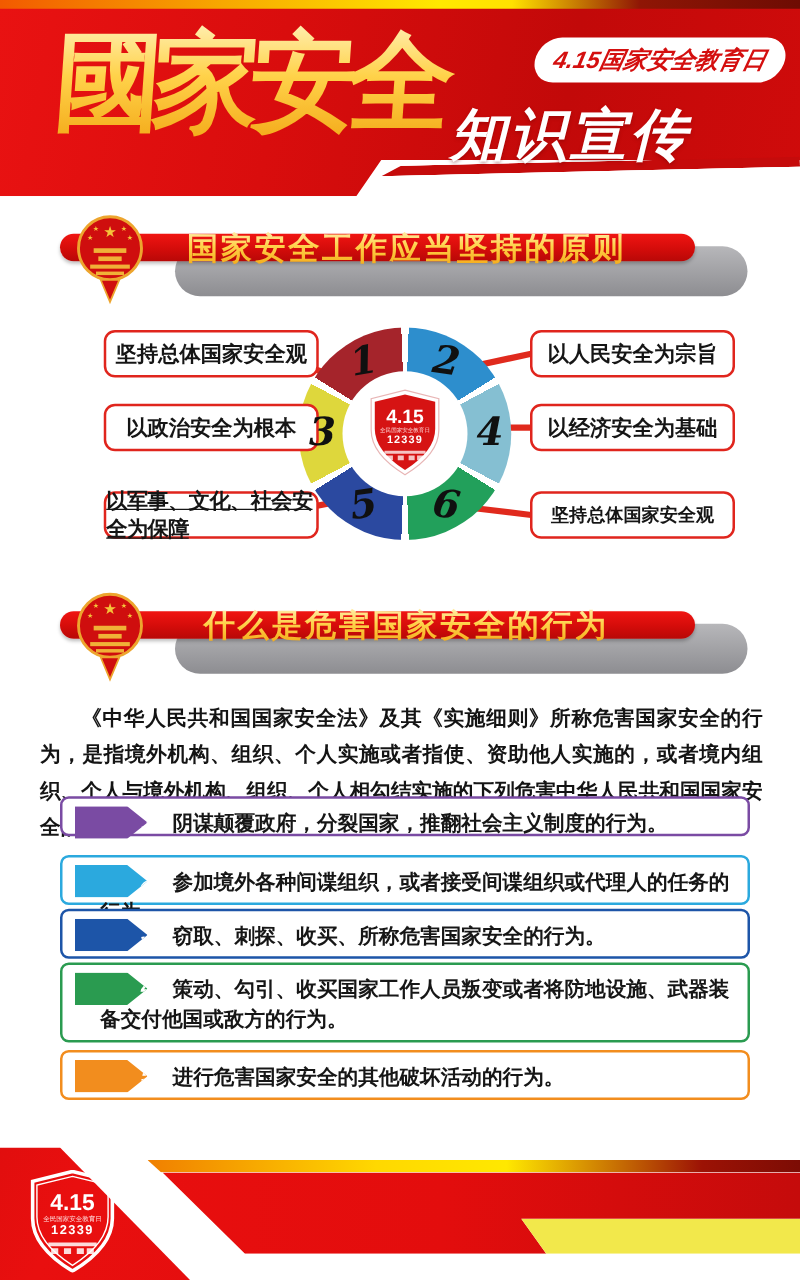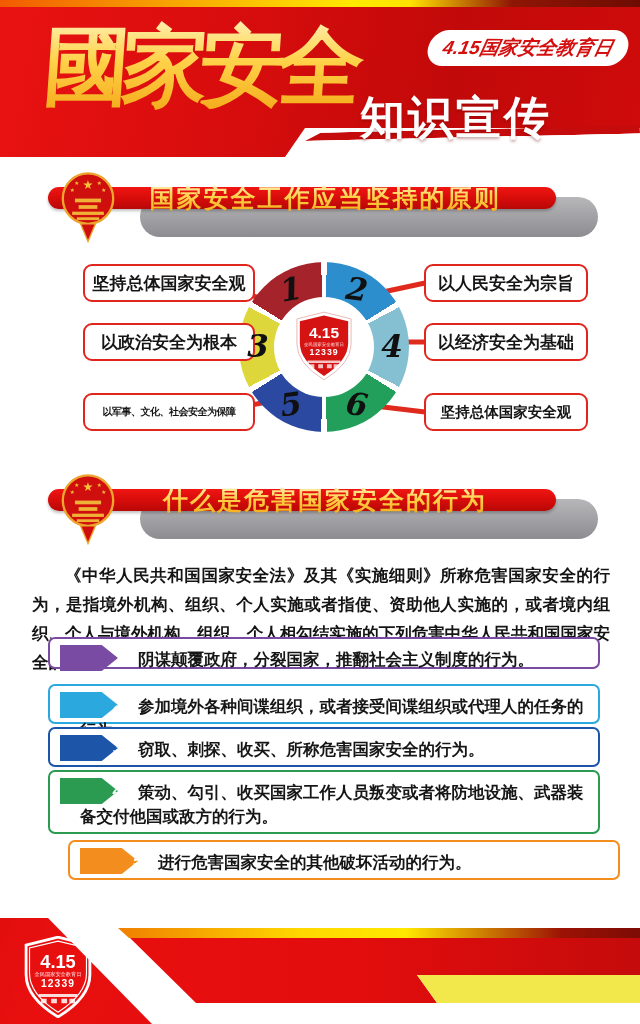--- a/index.html
+++ b/index.html
@@ -20,21 +20,21 @@
     font-family:"DejaVu Serif",serif;font-weight:bold;font-size:86px;line-height:1.25;
     letter-spacing:-8px;transform:skewX(-4deg);}
   .gold-text{color:#f8c832;}
   @supports (-webkit-background-clip:text){
     .gold-text{background:linear-gradient(180deg,#fff3c0 0%,#ffd24a 45%,#f2a513 100%);
       -webkit-background-clip:text;background-clip:text;color:transparent;}
   }
   .date-pill{left:428px;top:30px;width:200px;height:36px;z-index:2;background:#fff;border-radius:18px;
     transform:skewX(-12deg);display:flex;align-items:center;justify-content:center;
     color:#d40f0f;font-weight:bold;font-style:italic;font-size:19px;}
-  .banner-subtitle{left:360px;top:88px;z-index:2;color:#fff;font-weight:bold;
+  .banner-subtitle{left:360px;top:78px;z-index:2;color:#fff;font-weight:bold;font-style:italic;
     font-size:45px;letter-spacing:3px;text-shadow:0 2px 3px rgba(100,0,0,.35);text-align:center;}
 
   
   .gray-bar{width:458px;height:40px;border-radius:20px;z-index:1;
     background:linear-gradient(180deg,#b7b7ba,#8d8d91);}
   .red-bar{width:508px;height:22px;border-radius:20px;z-index:2;display:flex;align-items:center;justify-content:center;
     background:linear-gradient(180deg,#f01512 0%,#d40c0a 55%,#b80807 100%);
     box-shadow:0 2px 3px rgba(0,0,0,.25);}
   .red-bar .bar-title{font-size:25px;font-weight:bold;letter-spacing:2px;padding-left:46px;}
   .emblem{width:56px;height:74px;z-index:3;}
@@ -50,21 +50,21 @@
   .n4{left:377px;top:328px;}
   .n5{left:276px;top:386px;transform:rotate(-8deg);}
   .n6{left:342px;top:386px;transform:rotate(8deg);}
   .wheel-shield{left:295px;top:311px;width:58px;height:70px;z-index:4;}
 
   .pbox{background:#fff;border:2.5px solid #e0251d;border-radius:9px;z-index:3;
     display:flex;align-items:center;justify-content:center;color:#151515;font-weight:bold;box-sizing:border-box;}
   .pbox-left{left:43px;width:172px;height:38px;margin-left:40px;}
   .pbox-right{left:424px;width:164px;height:38px;}
   .row-a{top:264px;} .row-b{top:323px;} .row-c{top:393px;}
-  .label-lg{font-size:17px;} .label-md{font-size:14.5px;} .label-sm{font-size:10px;letter-spacing:-.5px;}
+  .label-lg{font-size:17px;} .label-md{font-size:14.5px;} .label-sm{font-size:17px;letter-spacing:-.5px;text-decoration:underline;}
   .connector-svg{left:0;top:245px;width:640px;height:235px;z-index:1;}
 
   
   .intro{left:32px;top:544px;width:578px;z-index:2;font-size:16.5px;font-weight:bold;color:#141414;
     line-height:29px;text-indent:2em;text-align:justify;}
   .act-item{left:48px;width:552px;background:#fff;border:2px solid;border-radius:7px;z-index:2;
     box-sizing:border-box;padding:8px 12px 6px 30px;font-weight:bold;font-size:16.5px;color:#161616;
     line-height:24px;text-indent:58px;}
   .arrow-tag{position:absolute;left:10px;top:6px;width:58px;height:26px;
     clip-path:polygon(0 0,72% 0,100% 50%,72% 100%,0 100%);
@@ -190,21 +190,21 @@
     <span>参加境外各种间谍组织，或者接受间谍组织或代理人的任务的行为。</span>
   </div>
   <div class="abs act-item i3" style="border-color: rgb(29, 85, 168);">
     <span class="arrow-tag" style="background: rgb(29, 85, 168);">3</span>
     <span>窃取、刺探、收买、所称危害国家安全的行为。</span>
   </div>
   <div class="abs act-item i4" style="border-color: rgb(42, 155, 80);">
     <span class="arrow-tag" style="background: rgb(42, 155, 80);">4</span>
     <span>策动、勾引、收买国家工作人员叛变或者将防地设施、武器装备交付他国或敌方的行为。</span>
   </div>
-  <div class="abs act-item i5" style="border-color: rgb(242, 141, 30); margin-left: 20px;">
+  <div class="abs act-item i5" style="border-color: rgb(242, 141, 30);">
     <span class="arrow-tag" style="background: rgb(242, 141, 30);">5</span>
     <span>进行危害国家安全的其他破坏活动的行为。</span>
   </div>
 
   <div class="abs foot-left"></div>
   <div class="abs foot-stripe"></div>
   <div class="abs foot-band"></div>
   <div class="abs foot-yellow"></div>
 
   <div class="abs foot-shield">

